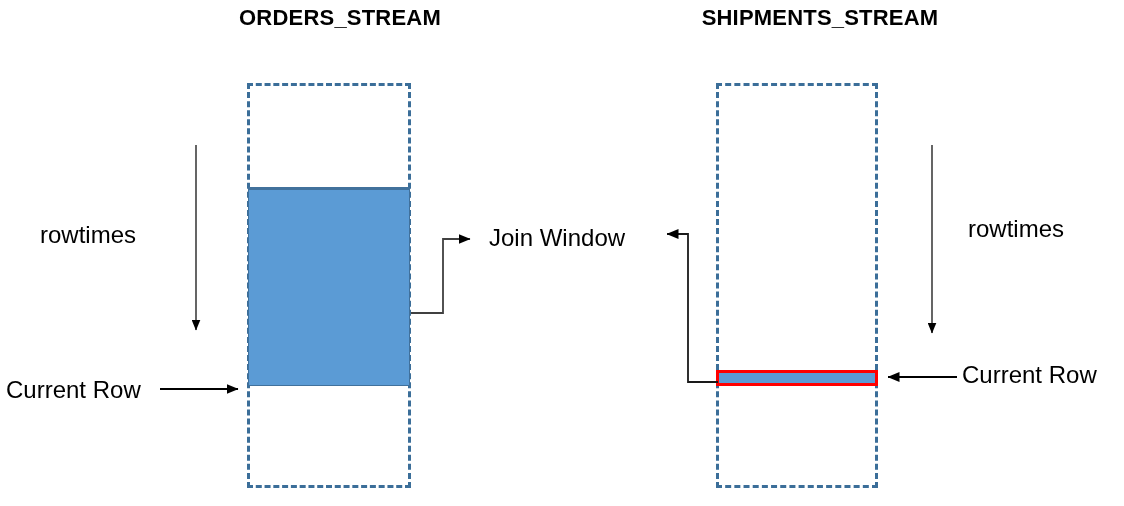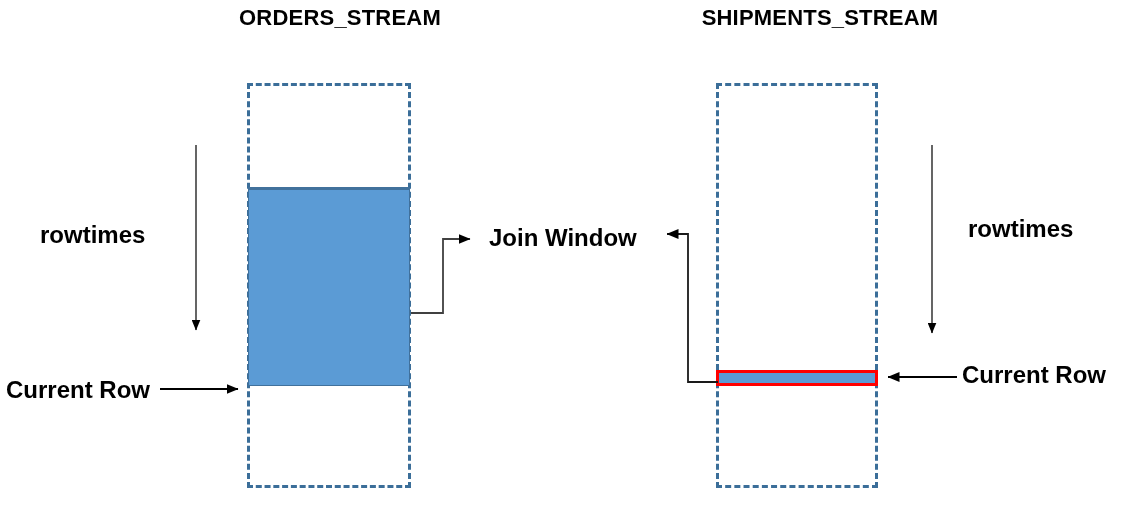--- a/index.html
+++ b/index.html
@@ -72,21 +72,21 @@
     top: 370px;
     width: 162px;
     height: 16px;
     box-sizing: border-box;
     background: #5B9BD5;
     border: 3px solid #FF0000;
   }
   .plain-label {
     position: absolute;
     font-size: 24px;
-    font-weight: bold;
+    font-weight: normal;
     white-space: nowrap;
     color: #000000;
   }
   #label-rowtimes-left {
     left: 40px;
     top: 221px;
   }
   #label-rowtimes-right {
     left: 968px;
     top: 215px;

